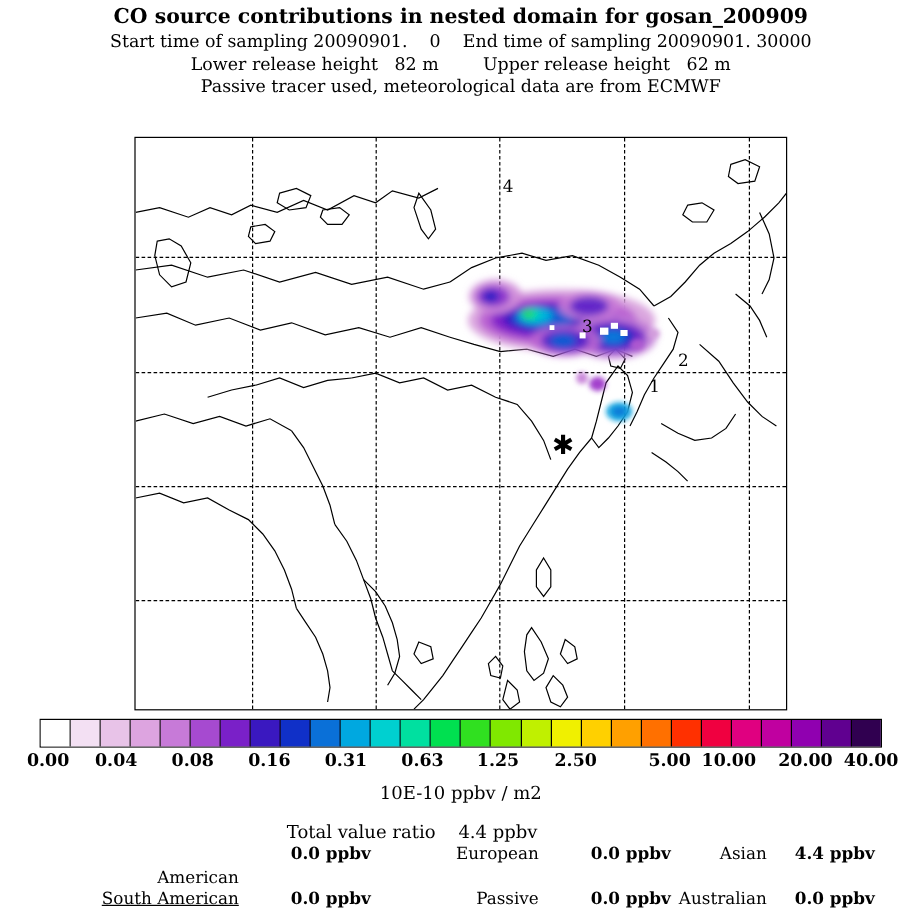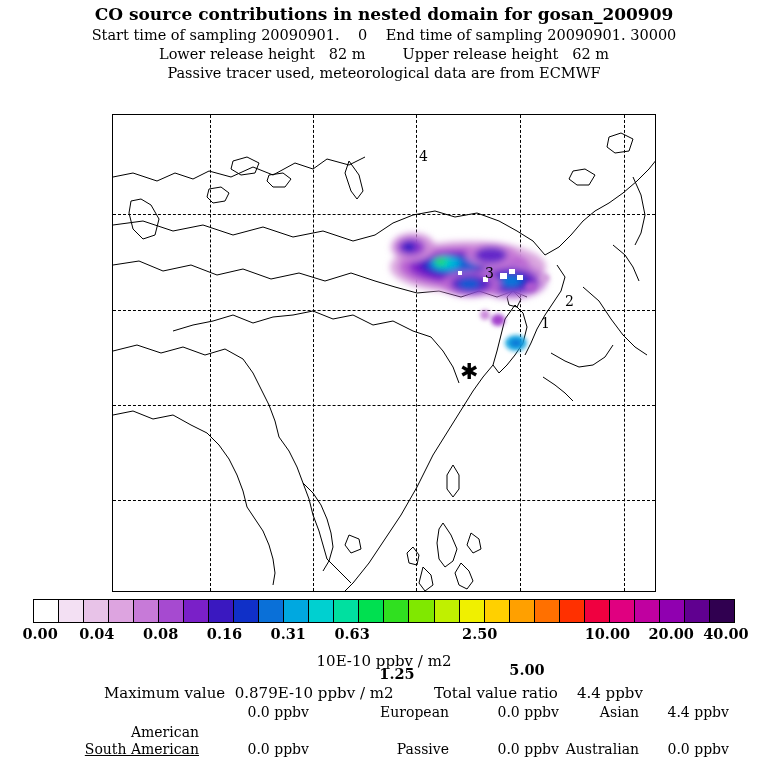--- a/index.html
+++ b/index.html
@@ -101,21 +101,21 @@
   .fr1 .c1{width:330px;text-align:left;padding-left:60px;}
   .fr1 .c2{width:290px;text-align:left;}
   .small-row{
     font-size:14px;
     display:flex;
     justify-content:center;
     white-space:pre;
     margin-bottom:1px;
   }
   .sr-lab{display:inline-block;text-align:right;}
-  .sr-val{display:inline-block;text-align:right;}
+  .sr-val{display:inline-block;text-align:right;font-weight:bold;}
 </style>
 </head>
 <body>
 
 <div class="title">CO  source contributions in nested domain for gosan_200909</div>
 <div class="hdr-line">Start time of sampling 20090901.    0    End time of sampling 20090901. 30000</div>
 <div class="hdr-line">Lower release height   82 m        Upper release height   62 m</div>
 <div class="hdr-line">Passive tracer used, meteorological data are from ECMWF</div>
 
 <div class="map-wrap">
@@ -282,32 +282,31 @@
     <div style="background: rgb(96, 0, 144);"></div>
     <div style="background: rgb(48, 0, 80);"></div>
   </div>
 <div class="cbar-ticks" id="cbar-ticks">
     <span style="left: 33px; transform: translateX(-30%);">0.00</span>
     <span style="left: 96.8182px;">0.04</span>
     <span style="left: 160.636px;">0.08</span>
     <span style="left: 224.455px;">0.16</span>
     <span style="left: 288.273px;">0.31</span>
     <span style="left: 352.091px;">0.63</span>
-    <span style="left: 397px; margin-top: 40px;">1.25</span>
+    <span style="left: 415px;">1.25</span>
     <span style="left: 479.727px;">2.50</span>
-    <span style="left: 527px; margin-top: 36px;">5.00</span>
+    <span style="left: 558px;">5.00</span>
     <span style="left: 607.364px;">10.00</span>
     <span style="left: 671.182px;">20.00</span>
     <span style="left: 735px; transform: translateX(-70%);">40.00</span>
   </div>
 <div class="cbar-unit">10E-10 ppbv / m2</div>
 
 <div class="footer">
   <div class="foot-row fr1">
-    <span class="cell c1"><span>Maximum value</span><span>&nbsp;&nbsp;</span><span>0.879E-10 ppbv / m2</span></span>
     <span class="cell c2"><span>Total value ratio</span><span>&nbsp;&nbsp;&nbsp;&nbsp;</span><span>4.4 ppbv</span></span>
   </div>
 
   <div class="small-row">
     <span class="sr-lab" style="width:160px;margin-top:20px;">American</span>
     <span class="sr-val" style="width:110px;">0.0 ppbv</span>
     <span class="sr-lab" style="width:140px;">European</span>
     <span class="sr-val" style="width:110px;">0.0 ppbv</span>
     <span class="sr-lab" style="width:80px;">Asian</span>
     <span class="sr-val" style="width:90px;">4.4 ppbv</span>

